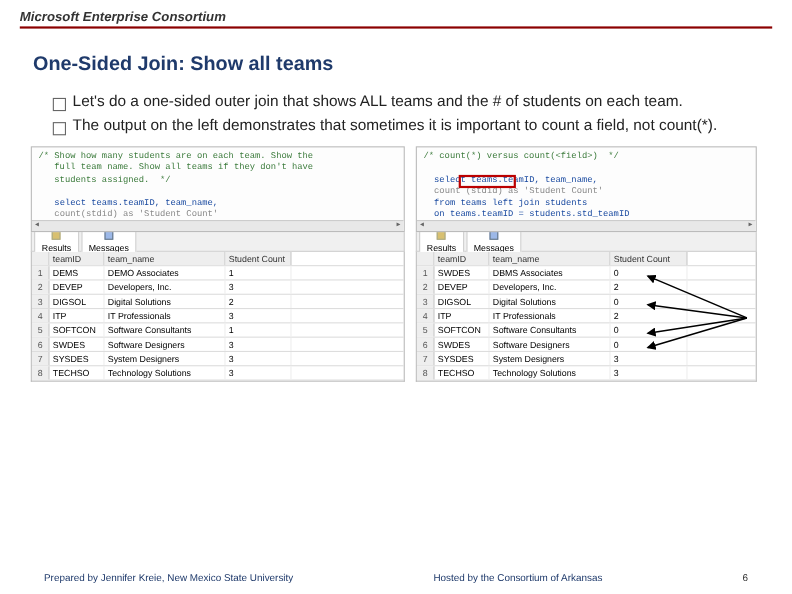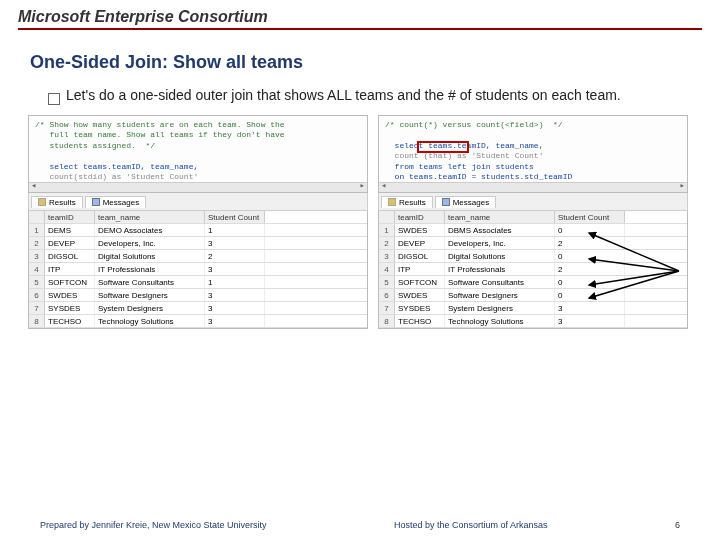--- a/index.html
+++ b/index.html
@@ -1,38 +1,38 @@
 <!DOCTYPE html>
 <html><head>
 <meta charset="utf-8">
 <style>
   * { margin: 0; padding: 0; box-sizing: border-box; }
   body { width: 720px; height: 540px; background: #f0f0f0; font-family: Verdana, sans-serif; position: relative; }
   .slide { width: 720px; height: 540px; background: #fff; position: relative; overflow: hidden; }
   .header { padding: 8px 18px 4px; }
-  .header-text { font-size: 16px; font-weight: bold; color: #333; font-style: italic; }
+  .header-text { font-size: 12px; font-weight: bold; color: #333; font-style: italic; }
   .header-line { height: 2px; background: #8B0000; margin-top: 2px; }
   .title { font-size: 18px; font-weight: bold; color: #1f3a6b; margin: 18px 0 14px 30px; }
   .bullets { margin: 0 40px 0 48px; }
   .bullet { display: flex; align-items: flex-start; margin-bottom: 4px; }
   .bullet-icon { width: 12px; height: 12px; border: 1px solid #666; margin-top: 6px; margin-right: 6px; flex-shrink: 0; }
   .bullet-text { font-size: 14px; color: #222; line-height: 1.25; }
   .panels { display: flex; gap: 10px; padding: 6px 20px 0 28px; }
   .panel { display: flex; flex-direction: column; }
   .panel-left { width: 340px; }
   .panel-right { width: 310px; position: relative; }
   .code-box { background: #fdfdfd; border: 1px solid #bbb; font-family: "Courier New", monospace; font-size: 8px; color: #555; padding: 4px 6px; line-height: 1.3; height: 78px; overflow: hidden; white-space: pre; position: relative; }
   .code-green { color: #3a7a3a; }
   .code-blue { color: #1a4aa0; }
   .code-gray { color: #888; }
   .code-box .scroll-h { position: absolute; left:0; right:0; bottom:0; height:10px; background:#e8e8e8; border-top:1px solid #ccc; }
   .code-box .scroll-h::before, .code-box .scroll-h::after { content:"◂"; position:absolute; left:2px; top:-2px; font-size:9px; color:#666; }
   .code-box .scroll-h::after { content:"▸"; left:auto; right:2px; }
   .tabstrip { display: flex; align-items: center; background: #f0f0f0; border: 1px solid #ccc; border-top: none; height: 18px; font-size: 8px; gap:2px; padding-left:2px; }
-  .tab { display:flex; align-items:center; gap:3px; padding:1px 6px; background:#fff; border:1px solid #ccc; border-bottom:none; }
+  .tab { display:flex; align-items:center; gap:3px; padding:1px 6px; background:#fff; border:1px solid #ccc; border-bottom:none;flex-direction:column; }
   .tab-icon { width:8px; height:8px; background:#d8c070; border:1px solid #aa8; }
   .tab-icon.blue { background:#9cb8e8; border-color:#678; }
   .grid { border:1px solid #bbb; border-top:none; font-size:8px; background:#fff; }
   .grid-row { display:flex; border-bottom:1px solid #ddd; height:13px; }
   .grid-row.header-row .cell { background:#eee; font-weight:normal; color:#333; border-right:1px solid #ccc; }
   .cell { border-right:1px solid #eee; padding:0 3px; overflow:hidden; white-space:nowrap; display:flex; align-items:center; }
   .rownum { width:16px; background:#eee; color:#555; border-right:1px solid #ccc; justify-content:center; }
   .c-id { width:50px; }
   .c-name { width:110px; }
   .c-count { width:60px;text-align:right; }
@@ -53,20 +53,24 @@
     <div class="header-line"></div>
   </div>
 
   <div class="title">One-Sided Join: Show all teams</div>
 
   <div class="bullets">
     <div class="bullet">
       <div class="bullet-icon"></div>
       <div class="bullet-text">Let's do a one-sided outer join that shows ALL teams and the # of students on each team.</div>
     </div>
+    <div class="bullet">
+      <div class="bullet-icon"></div>
+      <div class="bullet-text">The output on the left demonstrates that sometimes it is important to count a field, not count(*).</div>
+    </div>
   </div>
 
   <div class="panels">
 
     <div class="panel panel-left">
       <div class="code-box"><span class="code-green">/* Show how many students are on each team. Show the</span>
 <span class="code-green">   full team name. Show all teams if they don't have</span>
 <span class="code-green">   students assigned.  */</span>
 
    <span class="code-blue">select teams.teamID, team_name,</span>
@@ -143,21 +147,21 @@
               <div class="cell c-count">3</div>
             </div>
           </div>
       </div>
     </div>
 
     <div class="panel panel-right">
       <div class="code-box"><span class="code-green">/* count(*) versus count(&lt;field&gt;)  */</span>
 
   <span class="code-blue">select teams.teamID, team_name,</span>
-  <span class="code-gray">count </span><span class="code-gray">(that)</span><span class="code-gray"> as 'Student Count'</span>
+  <span class="code-gray">count </span><span class="code-gray">(stdid)</span><span class="code-gray"> as 'Student Count'</span>
   <span class="code-blue">from teams left join students</span>
   <span class="code-blue">on teams.teamID = students.std_teamID</span>
   <span class="code-blue">group by teams.teamID, team_name;</span>
         <div class="highlight-box" style="left:38px; top:25px; width:52px; height:12px;"></div>
         <div class="scroll-h"></div>
       </div>
       <div class="tabstrip">
         <div class="tab">
             <div class="tab-icon"></div>
             <span>Results</span>

